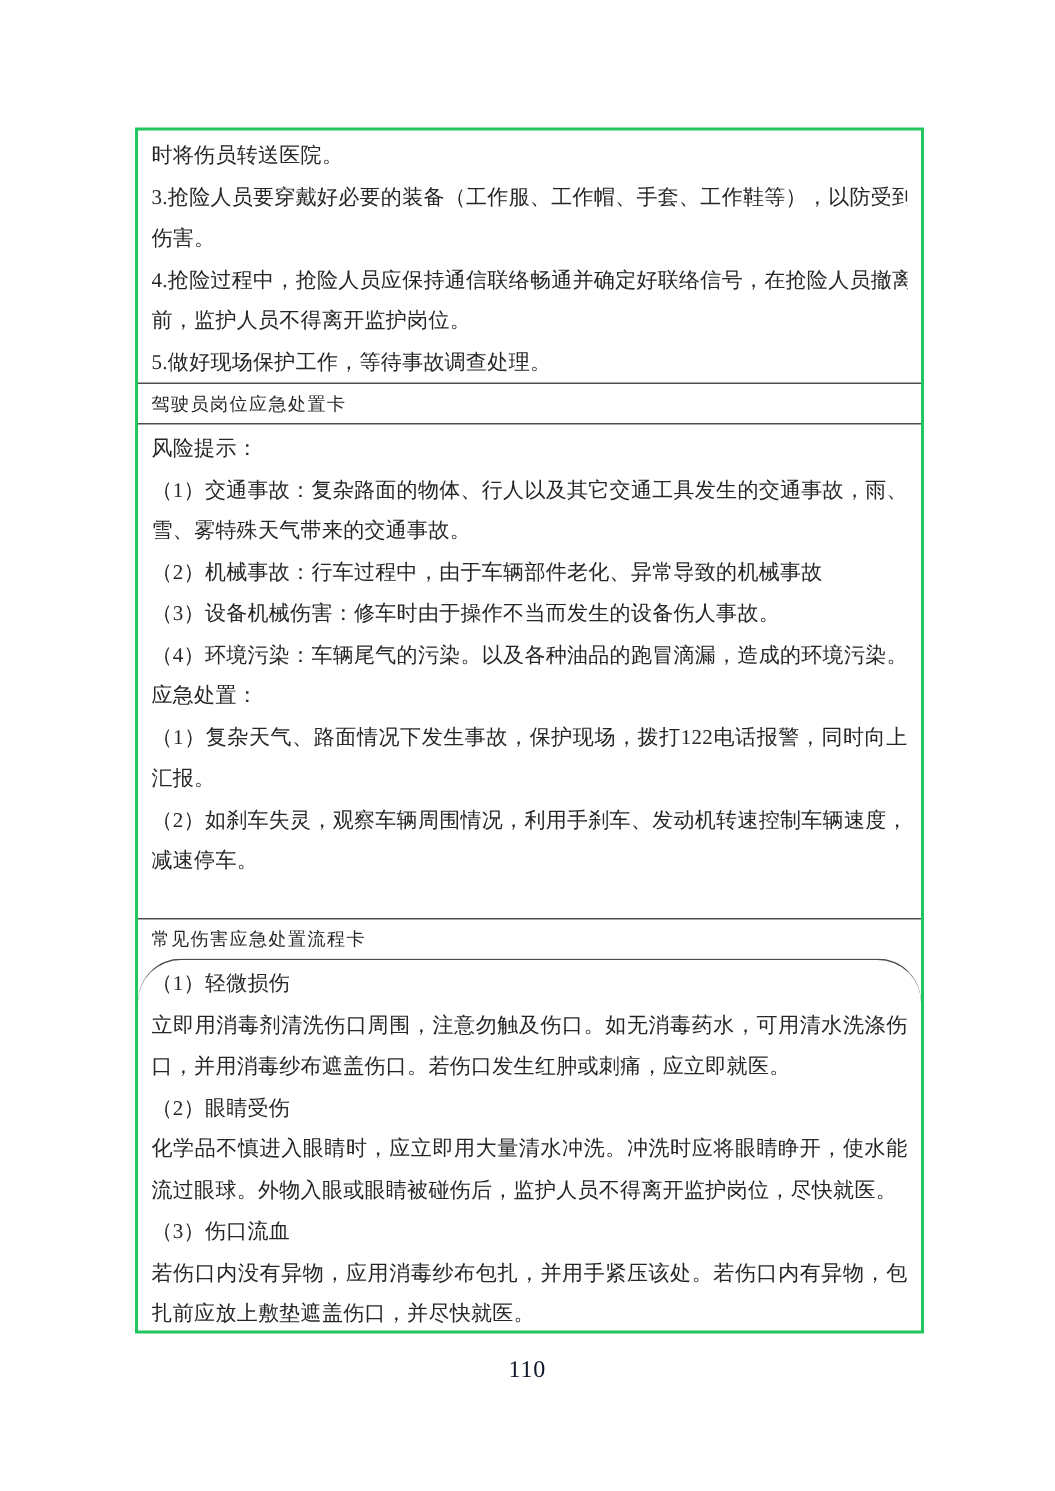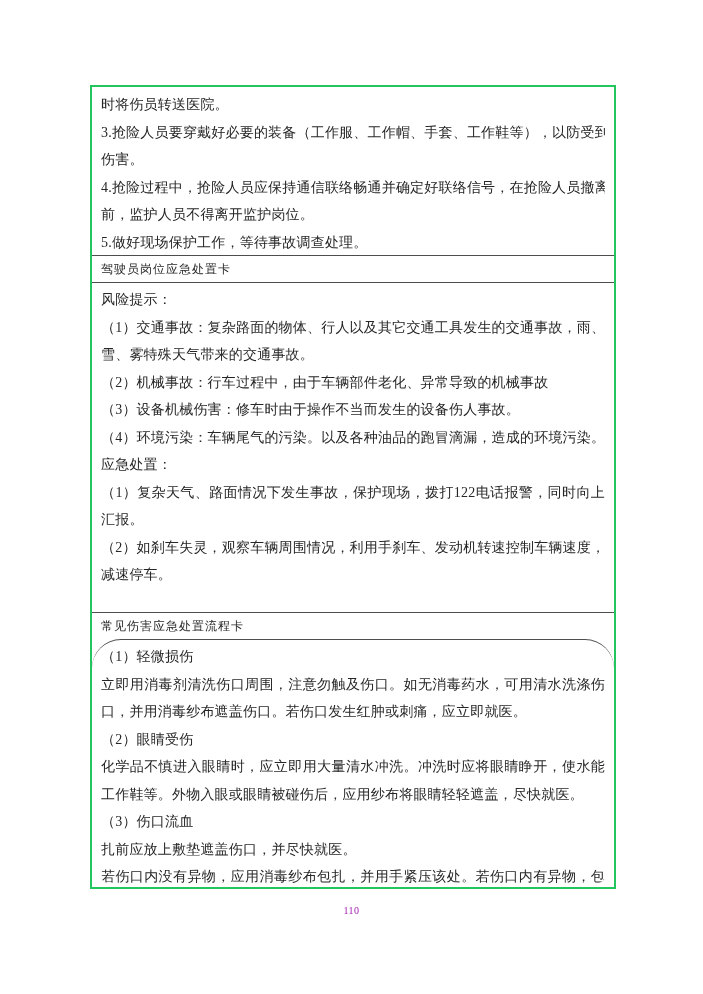--- a/index.html
+++ b/index.html
@@ -48,22 +48,22 @@
   .ln.fill {
     text-align: justify;
     text-align-last: justify;
   }
   .page-number {
     position: absolute;
     left: 0;
     right: 0;
     top: 905px;
     text-align: center;
-    font-size: 10px;
-    color: #a21caf;
+    font-size: 16px;
+    color: #0f172a;
     letter-spacing: 0.5px;
   }
 </style>
 </head>
 <body>
 
 <div class="page">
 
   <div class="doc-table">
 
@@ -97,23 +97,23 @@
     <div class="sec header-row">
       <span>常见伤害应急处置流程卡</span>
     </div>
 
     <div class="sec content-4">
       <div class="ln">（1）轻微损伤</div>
       <div class="ln fill">立即用消毒剂清洗伤口周围，注意勿触及伤口。如无消毒药水，可用清水洗涤伤</div>
       <div class="ln">口，并用消毒纱布遮盖伤口。若伤口发生红肿或刺痛，应立即就医。</div>
       <div class="ln">（2）眼睛受伤</div>
       <div class="ln fill">化学品不慎进入眼睛时，应立即用大量清水冲洗。冲洗时应将眼睛睁开，使水能</div>
-      <div class="ln">工作鞋等。外物入眼或眼睛被碰伤后，应用纱布将眼睛轻轻遮盖，尽快就医。</div>
+      <div class="ln">流过眼球。外物入眼或眼睛被碰伤后，监护人员不得离开监护岗位，尽快就医。</div>
       <div class="ln">（3）伤口流血</div>
+      <div class="ln fill">若伤口内没有异物，应用消毒纱布包扎，并用手紧压该处。若伤口内有异物，包</div>
       <div class="ln">扎前应放上敷垫遮盖伤口，并尽快就医。</div>
-      <div class="ln fill">若伤口内没有异物，应用消毒纱布包扎，并用手紧压该处。若伤口内有异物，包</div>
     </div>
 
   </div>
 
   <div class="page-number">110</div>
 
 </div>
 
 </body></html>

